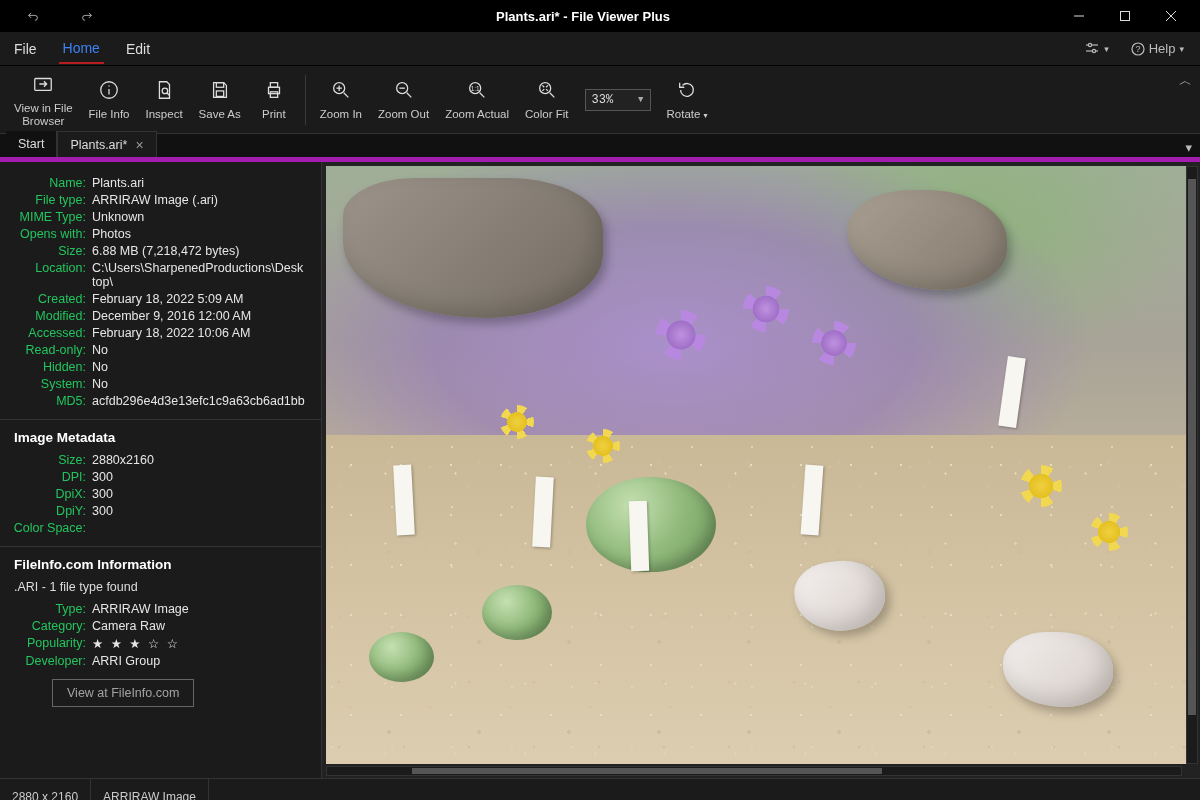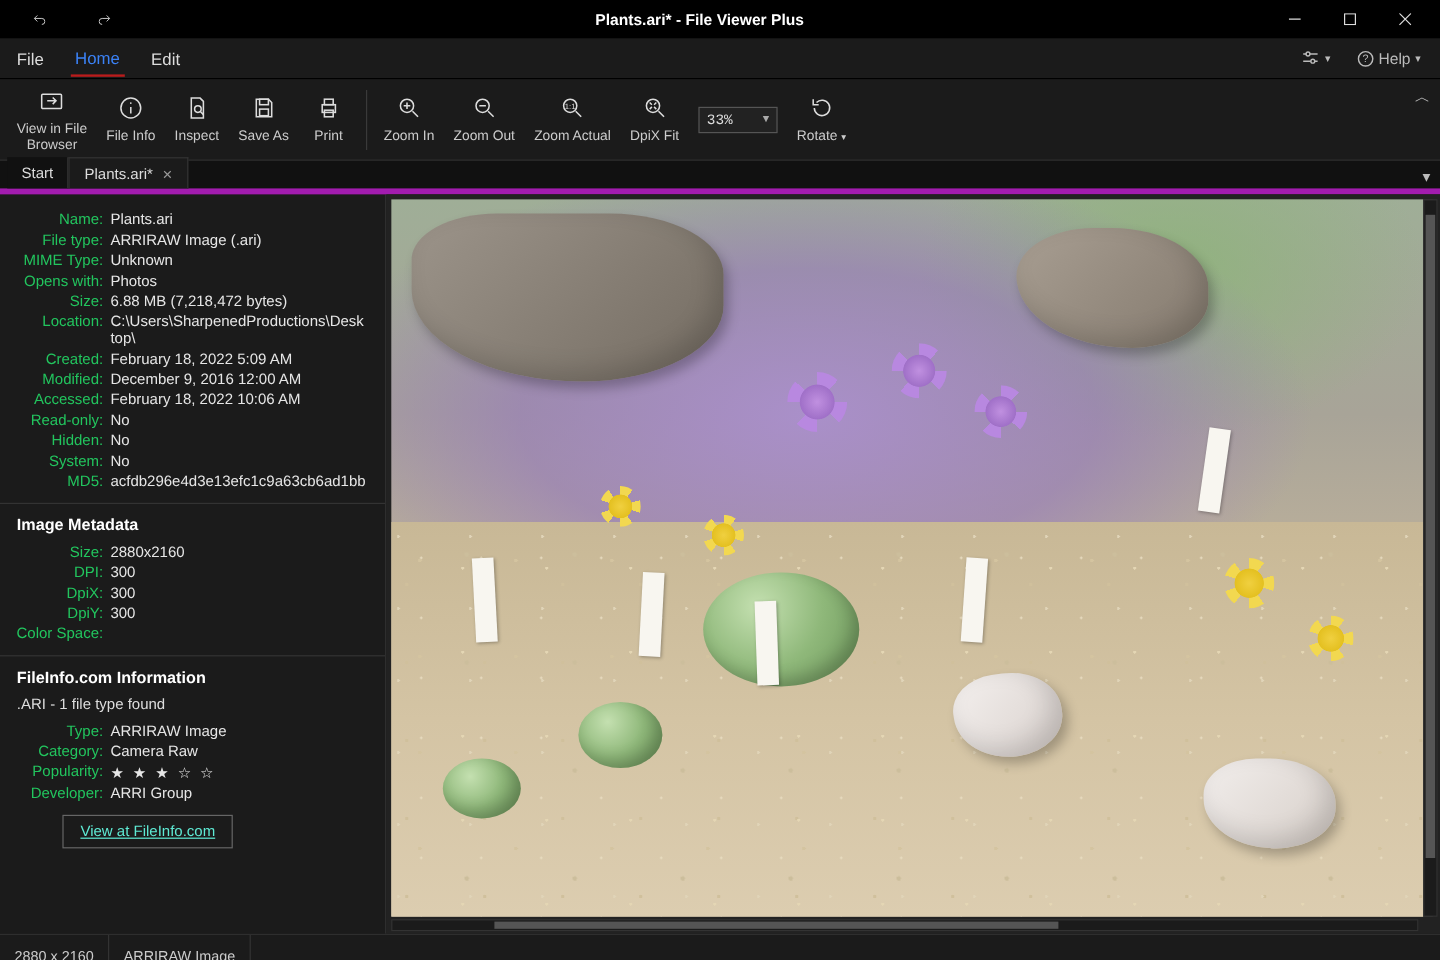--- a/index.html
+++ b/index.html
@@ -33,21 +33,21 @@
   .sidebar { width:322px; background:#1b1b1b; border-right:1px solid #333; overflow-y:auto; padding:6px 0 12px 0;}
   .panel { padding:6px 10px 10px 2px; border-bottom:1px solid #333;}
   .panel-head { display:flex; align-items:center; justify-content:space-between; padding:4px 4px 6px 12px;}
   .panel-head .ptitle { color:#fff; font-weight:600; font-size:13.5px;}
   .kebab { color:#aaa; font-size:16px; letter-spacing:-1px; line-height:1; padding-right:4px;}
   .kv { display:flex; gap:6px; padding:1.5px 0 1.5px 4px; font-size:12.5px;}
   .kv .k { width:80px; text-align:right; color:#22c55e; flex-shrink:0;}
   .kv .v { color:#e6e6e6; word-break:break-word; max-width:214px;}
   .subnote { color:#ddd; font-size:12.5px; padding:2px 0 6px 12px;}
   .stars { letter-spacing:2px; color:#e6e6e6;}
-  .linkbtn { margin:10px 0 2px 50px; border:1px solid #666; background:#1b1b1b; color:#5eead4; padding:6px 14px; font-size:12.5px; display:inline-block;text-decoration:underline;}
+  .linkbtn { margin:10px 0 2px 50px; border:1px solid #666; background:#1b1b1b; color:#a3a3a3; padding:6px 14px; font-size:12.5px; display:inline-block;}
   .viewer { flex:1; background:#222; position:relative; overflow:hidden;}
   .viewer-inner { position:absolute; inset:4px 6px 14px 4px; background:#2a2a2a; overflow:hidden;}
   .photo { width:100%; height:100%; position:relative; }
   .sky { position:absolute; inset:0; background:
      radial-gradient(ellipse 600px 300px at 40% 30%, rgba(170,140,210,0.85) 0%, rgba(150,120,190,0.6) 40%, transparent 70%),
      radial-gradient(ellipse 300px 200px at 75% 10%, rgba(140,180,120,0.8) 0%, transparent 70%),
      linear-gradient(180deg, #9fae97 0%, #a8a498 30%, #c4b59c 60%, #cfc2aa 100%);
   }
   .gravel { position:absolute; left:0; right:0; bottom:0; height:55%; background:
      radial-gradient(circle 4px at 10% 20%, #e0d4b8 30%, transparent 32%),
@@ -240,21 +240,21 @@
     <div class="tlabel">Zoom Actual</div>
   </div>
   <div class="tool">
     <div class="ticon">
         <svg viewBox="0 0 24 24">
           <circle cx="10" cy="10" r="6"></circle>
           <line x1="15" y1="15" x2="20" y2="20"></line>
           <path d="M7 7l2 2M13 7l-2 2M7 13l2-2M13 13l-2-2"></path>
         </svg>
       </div>
-    <div class="tlabel">DpiX Fit</div>
+    <div class="tlabel">Color Fit</div>
   </div>
   <div class="zoom-box">
     <span>33%</span>
     <span class="caret">▼</span>
   </div>
   <div class="tool">
     <div class="ticon">
         <svg viewBox="0 0 24 24">
           <path d="M5 12a7 7 0 1 0 2-5"></path>
           <path d="M4 4v5h5"></path>

